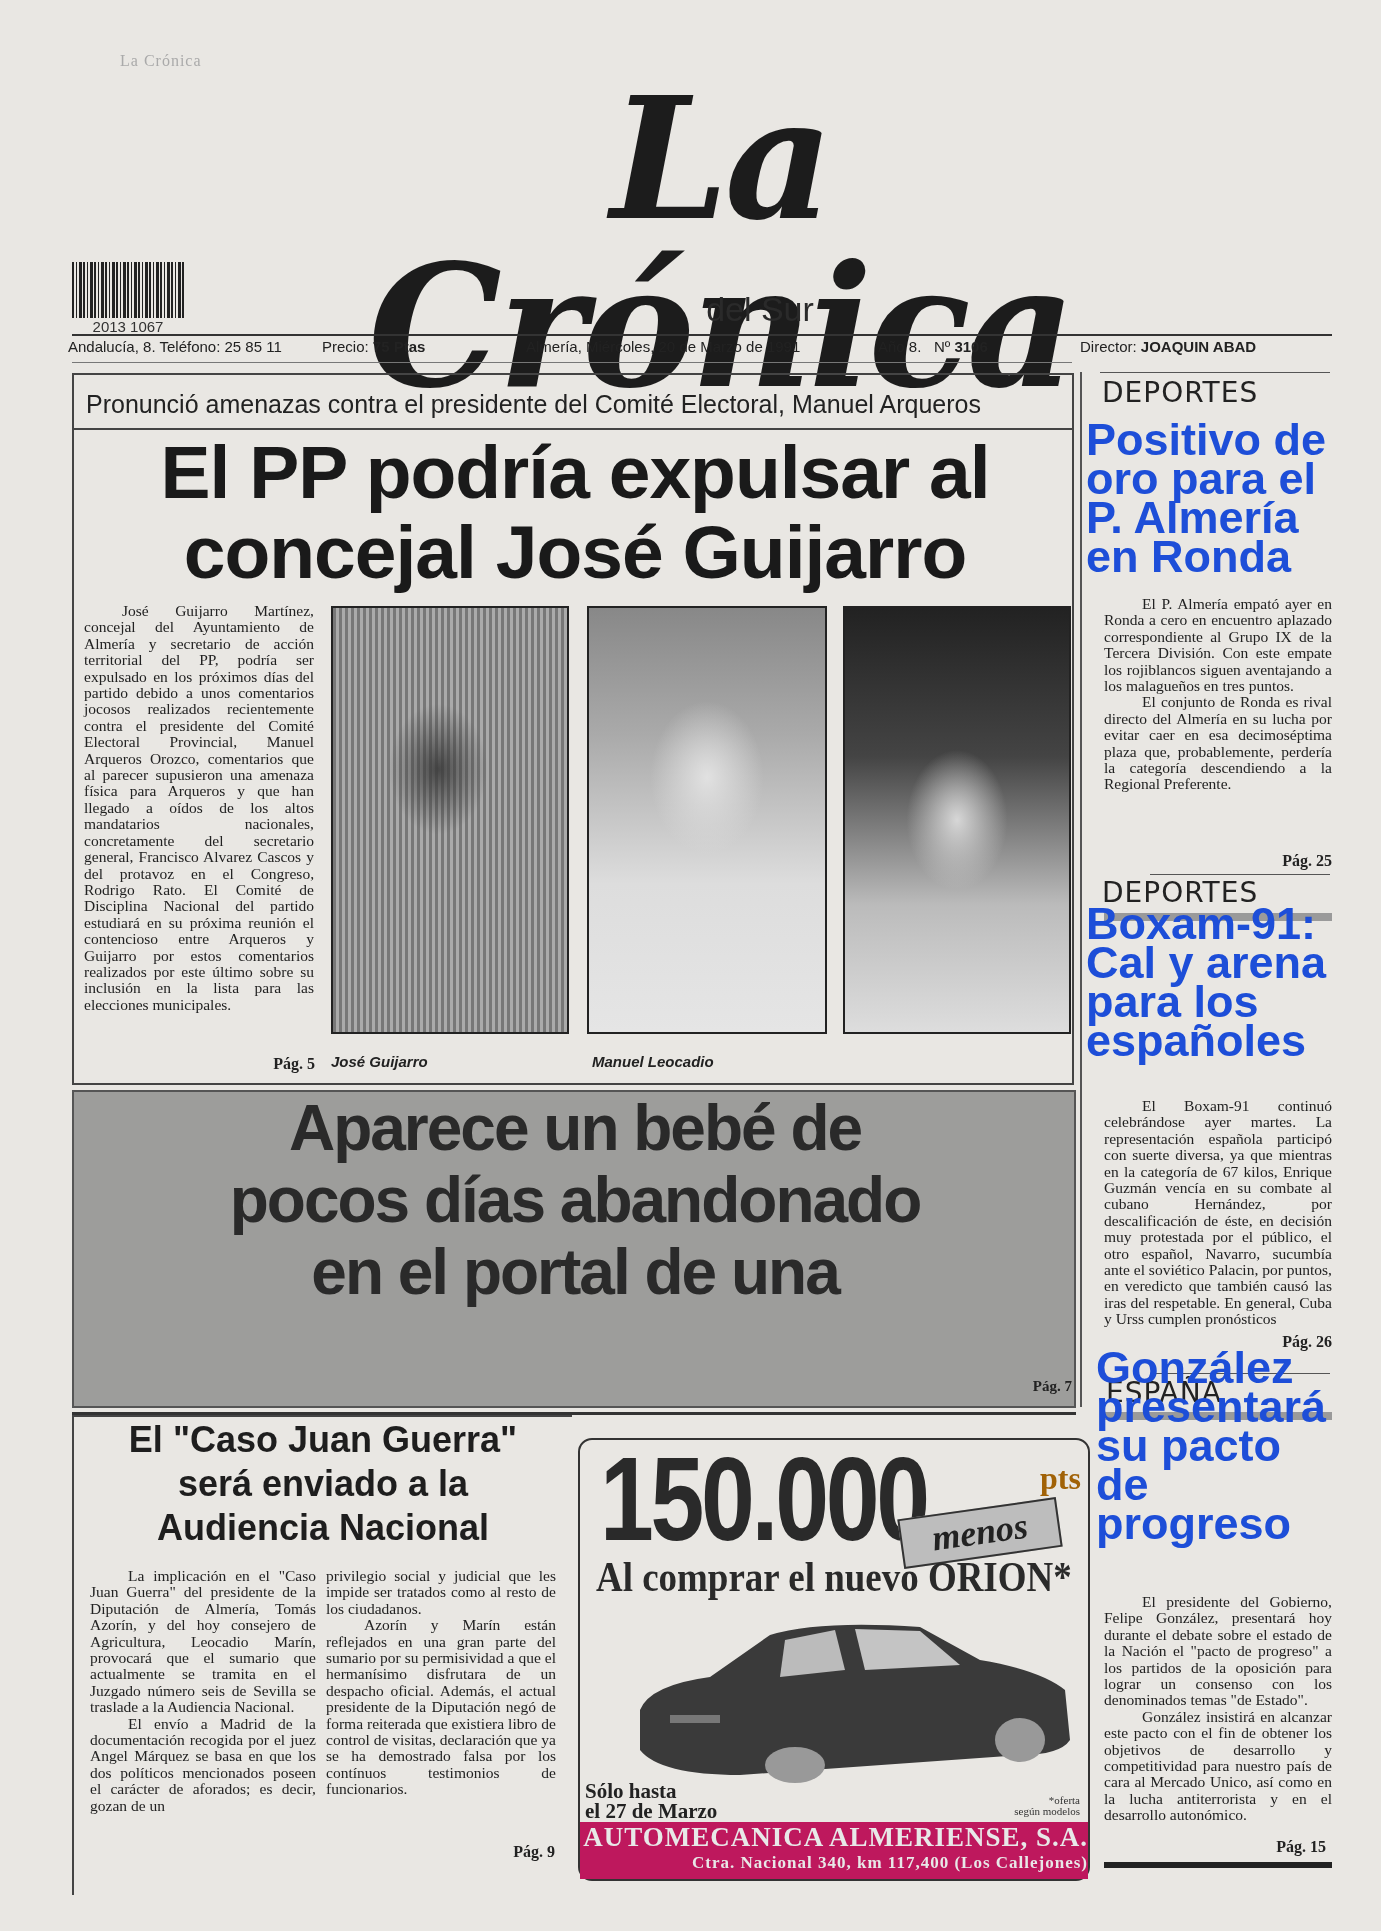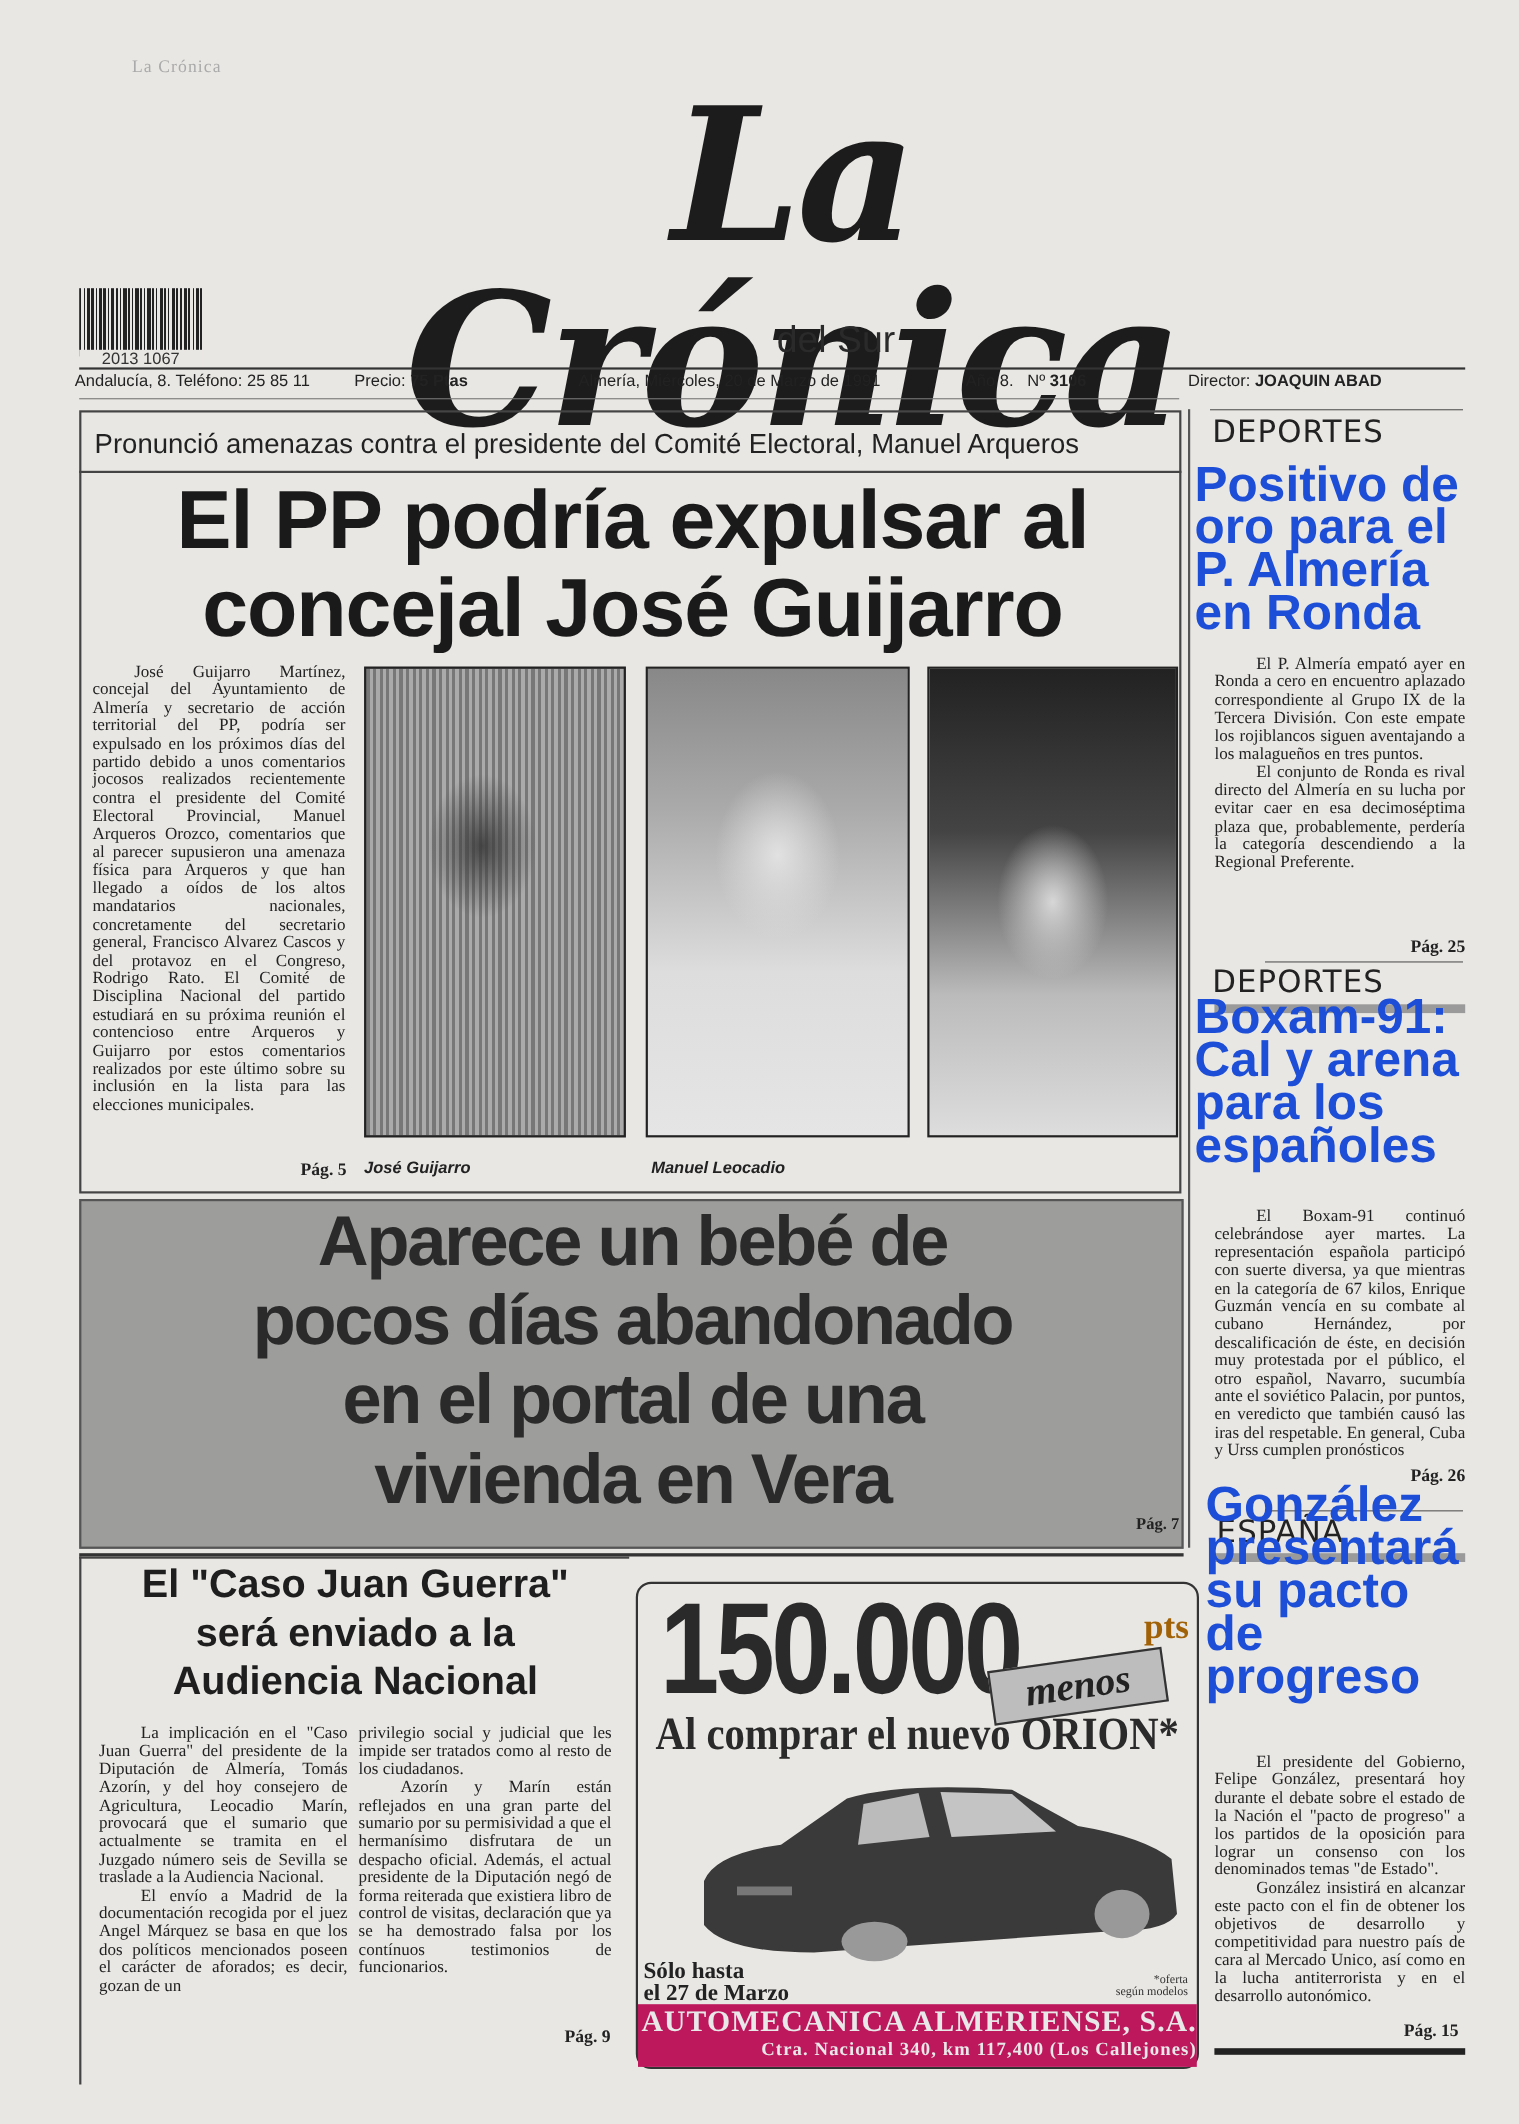--- a/index.html
+++ b/index.html
@@ -210,21 +210,20 @@
 
 <div class="abs caption" style="left:331px; top:1053px;">José Guijarro</div>
 <div class="abs caption" style="left:592px; top:1053px;">Manuel Leocadio</div>
 <div class="abs caption" style="left:845px; top:1050px;margin-top:41px;">José Luis Aguilar</div>
 
 <div class="abs graybox"></div>
 <div class="abs graybox-title">
   <div>Aparece un bebé de</div>
   <div>pocos días abandonado</div>
   <div>en el portal de una</div>
-  <div>vivienda en Vera</div>
 </div>
 <div class="abs pag" style="left:1000px; top:1378px; width:72px; font-size:15px;">Pág. 7</div>
 
 <div class="abs" style="left:72px; top:1412px; width:1004px; height:3px; background:#333;"></div>
 <div class="abs caso-box"></div>
 <div class="abs caso-title">
   <div>El "Caso Juan Guerra"</div>
   <div>será enviado a la</div>
   <div>Audiencia Nacional</div>
 </div>

